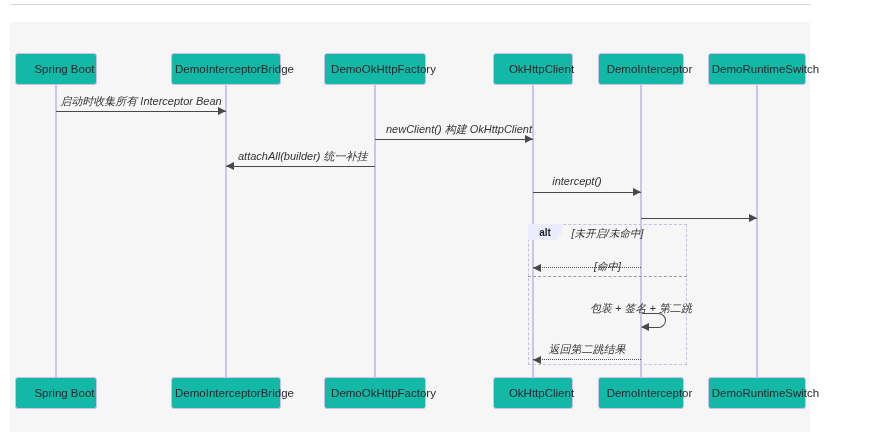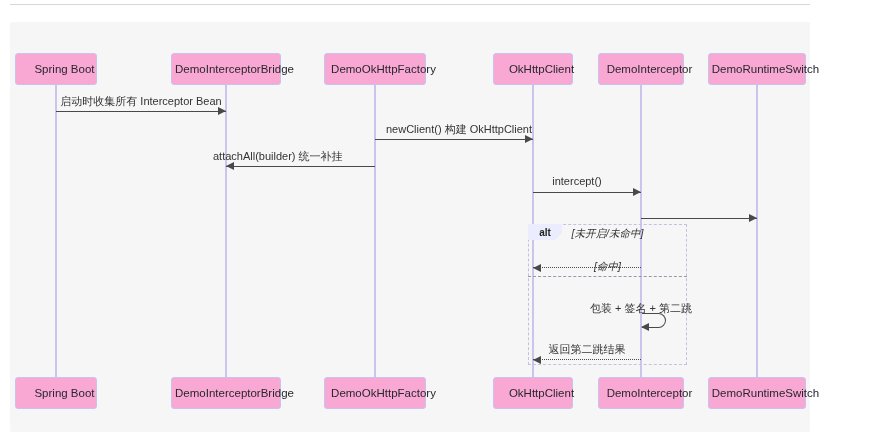--- a/index.html
+++ b/index.html
@@ -5,27 +5,27 @@
   html,body { margin:0; padding:0; background:#ffffff; }
   .stage {
     position:relative; width:873px; height:443px; background:#ffffff;
     font-family:"Liberation Sans", sans-serif; overflow:hidden;
   }
   .hrule { position:absolute; left:10px; top:4px; width:800px; height:1px; background:#d8d8d8; }
   .panel { position:absolute; left:10px; top:22px; width:800px; height:410px; background:#f6f6f7; border-radius:2px; }
 
   .actor {
     position:absolute; height:32px; box-sizing:border-box;
-    background:#f9a8d4; border:1px solid #c8c2ee; border-radius:3px;
+    background:#14b8a6; border:1px solid #c8c2ee; border-radius:3px;
     display:flex; align-items:center; justify-content:center;
     font-size:11.5px; color:#27272e; white-space:nowrap;padding-left:17px;
   }
   .lifeline { position:absolute; top:85px; height:292px; width:1.5px; background:#ccc4ec; }
 
-  .mlabel { position:absolute; font-size:11px; color:#333333; text-align:center; white-space:nowrap; }
+  .mlabel { position:absolute; font-size:11px; color:#333333; text-align:center; white-space:nowrap;font-style:italic; }
   .line { position:absolute; height:0; border-top:1px solid #494949; }
   .line.dotted { border-top:1.5px dotted #494949; }
   .arr { position:absolute; width:0; height:0; border-top:4px solid transparent; border-bottom:4px solid transparent; }
   .arr.right { border-left:8px solid #494949; }
   .arr.left  { border-right:8px solid #494949; }
 
   .altbox { position:absolute; left:528px; top:224px; width:159px; height:141px; border:1px dashed #c2c2e0; box-sizing:border-box; }
   .altlabel {
     position:absolute; left:528px; top:224px; width:34px; height:16px;
     background:#ececff; clip-path:polygon(0 0,100% 0,100% 58%,80% 100%,0 100%);
@@ -63,21 +63,21 @@
   <div class="actor" style="left:708px; top:53px; width:98px">DemoRuntimeSwitch</div>
 
   <div class="mlabel" style="left:56px; width:170px; top:94px">启动时收集所有 Interceptor Bean</div>
   <div class="line" style="left:56px; top:111px; width:170px"></div>
   <div class="arr right" style="left:218px; top:107px"></div>
 
   <div class="mlabel" style="left:375px; width:168px; top:122px">newClient() 构建 OkHttpClient</div>
   <div class="line" style="left:375px; top:139px; width:158px"></div>
   <div class="arr right" style="left:525px; top:135px"></div>
 
-  <div class="mlabel" style="left:213px; width:122px; top:149px">attachAll(builder) 统一补挂</div>
+  <div class="mlabel" style="left:238px; width:122px; top:149px">attachAll(builder) 统一补挂</div>
   <div class="line" style="left:226px; top:166px; width:149px"></div>
   <div class="arr left" style="left:226px; top:162px"></div>
 
   <div class="mlabel" style="left:533px; width:88px; top:175px">intercept()</div>
   <div class="line" style="left:533px; top:192px; width:108px"></div>
   <div class="arr right" style="left:633px; top:188px"></div>
 
   <div class="line" style="left:641px; top:218px; width:116px"></div>
   <div class="arr right" style="left:749px; top:214px"></div>
 

